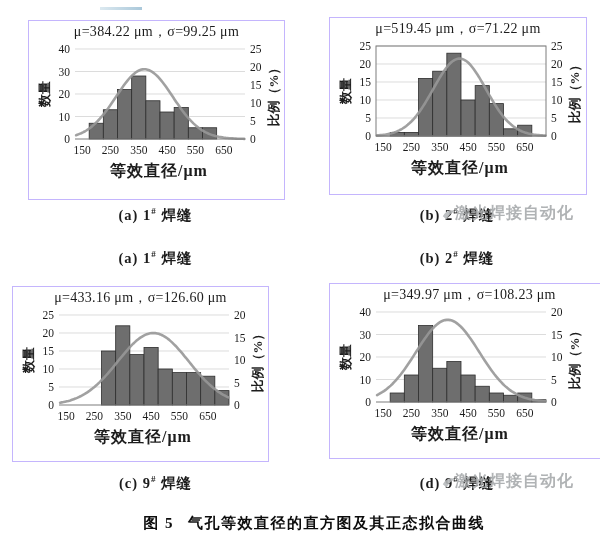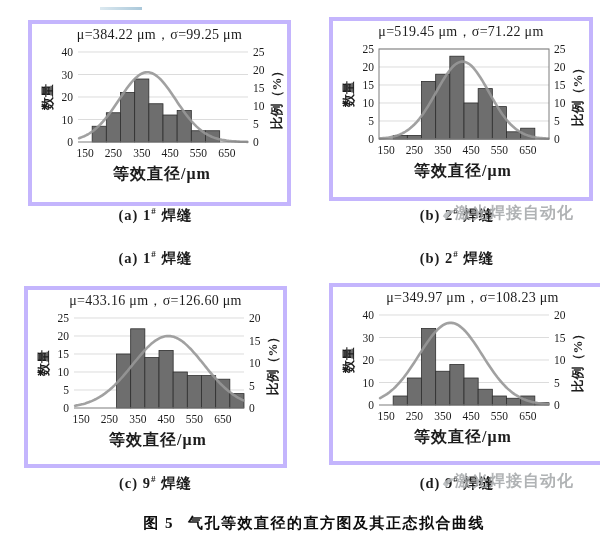--- a/index.html
+++ b/index.html
@@ -2,24 +2,24 @@
 <html><head>
 <meta charset="utf-8">
 <style>
   html,body{margin:0;padding:0;}
   body{
     width:600px;height:545px;position:relative;overflow:hidden;
     background:#ffffff;font-family:"Liberation Serif",serif;color:#1c1c1c;
   }
   .blue-artifact{position:absolute;left:100px;top:7px;width:42px;height:3px;
     background:linear-gradient(90deg,#dce9f0,#aac8da);}
-  .panel{position:absolute;border:4px solid #c4b5fd;background:#fff;}
+  .panel{position:absolute;border:1px solid #c4b5fd;background:#fff;}
   .panel-a{left:28px;top:20px;width:255px;height:178px;}
   .panel-b{left:329px;top:17px;width:256px;height:176px;}
-  .panel-c{left:24px;top:286px;width:255px;height:174px;}
+  .panel-c{left:12px;top:286px;width:255px;height:174px;}
   .panel-d{left:329px;top:283px;width:256px;height:174px;padding-left:23px;}
   .stats{position:absolute;top:2px;left:0;right:0;text-align:center;
     font-size:14px;letter-spacing:.3px;white-space:nowrap;}
   .chart-svg{position:absolute;left:12px;top:22px;}
   .ytitle{position:absolute;font-weight:bold;font-size:13px;white-space:nowrap;
     transform:translate(-50%,-50%) rotate(-90deg);}
   .ytitle-left{left:16px;top:73px;}
   .ytitle-right{left:245px;top:73px;}
   .xlabel{position:absolute;left:12px;top:140px;width:236px;text-align:center;
     font-weight:bold;font-size:16px;letter-spacing:1px;}

